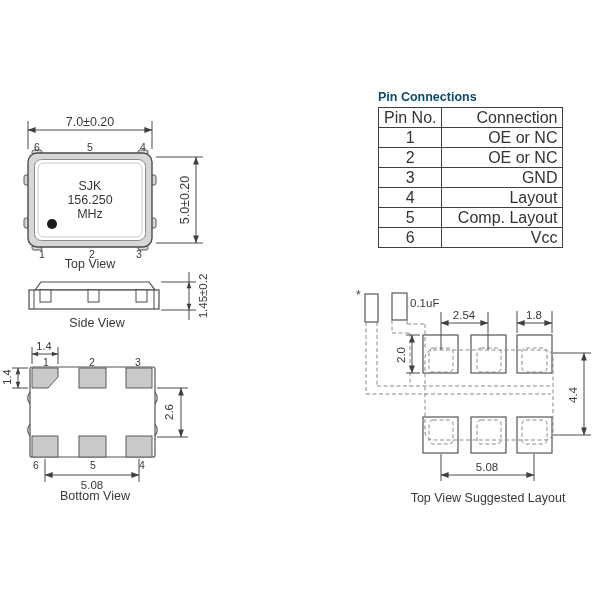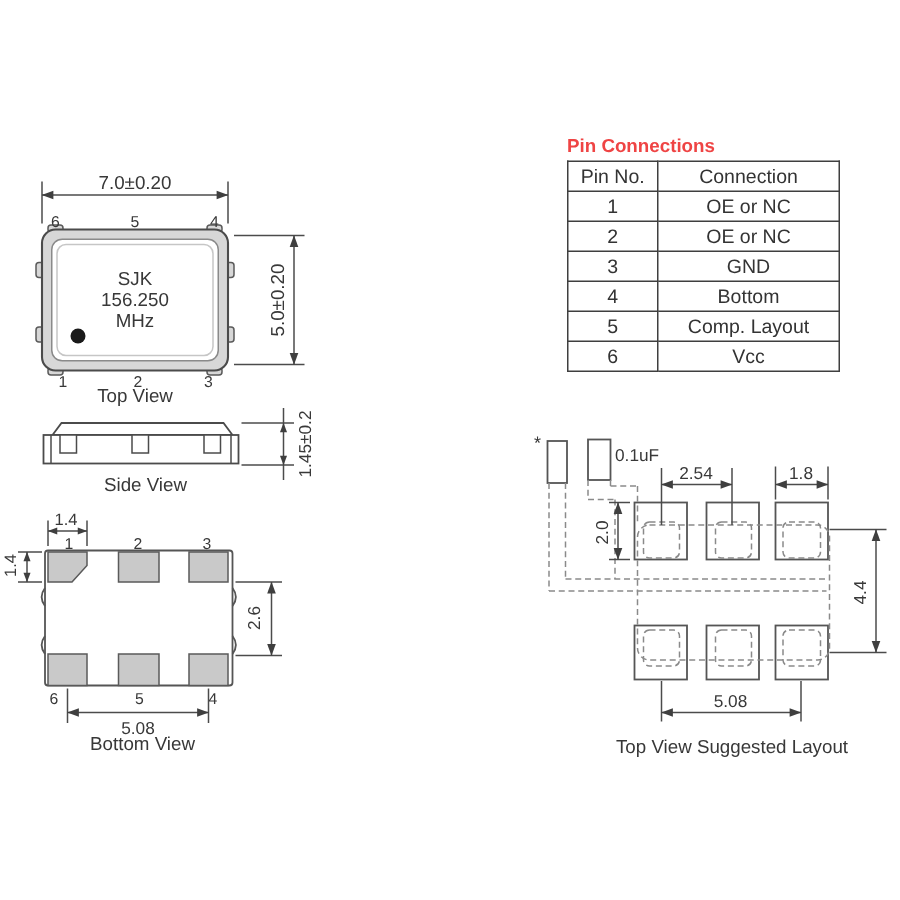--- a/index.html
+++ b/index.html
@@ -1,24 +1,24 @@
 <!DOCTYPE html>
 <html><head>
 <meta charset="utf-8">
 <style>
   html,body{margin:0;padding:0;background:#fff;}
   #canvas{position:relative;width:600px;height:600px;background:#ffffff;overflow:hidden;
           font-family:"Liberation Sans",sans-serif;color:#383838;}
   #drawing{position:absolute;left:0;top:0;}
-  .tbl-title{position:absolute;left:378px;top:90px;font-size:12.5px;font-weight:bold;color:#ef4444;}
+  .tbl-title{position:absolute;left:378px;top:90px;font-size:12.5px;font-weight:bold;color:#0c4a6e;}
   table.pins{position:absolute;left:378px;top:107px;border-collapse:collapse;table-layout:fixed;}
-  table.pins td{border:1px solid #3f3f3f;font-size:13px;color:#333;height:19px;padding:0 5px;
+  table.pins td{border:1px solid #3f3f3f;font-size:16px;color:#333;height:19px;padding:0 5px;
                 white-space:nowrap;background:#fff;}
   table.pins td.c1{width:49px;text-align:center;}
-  table.pins td.c2{width:110px;text-align:center;}
+  table.pins td.c2{width:110px;text-align:right;}
   .note{position:absolute;left:357px;top:272px;font-size:11.2px;color:#333;white-space:nowrap;}
   svg text{fill:#383838;}
 </style>
 </head>
 <body>
 
 <div id="canvas">
 
 <svg id="drawing" width="600" height="600" viewBox="0 0 600 600">
   <defs>
@@ -243,21 +243,21 @@
   <tr>
     <td class="c1">2</td>
     <td class="c2">OE or NC</td>
   </tr>
   <tr>
     <td class="c1">3</td>
     <td class="c2">GND</td>
   </tr>
   <tr>
     <td class="c1">4</td>
-    <td class="c2">Bottom</td>
+    <td class="c2">Layout</td>
   </tr>
   <tr>
     <td class="c1">5</td>
     <td class="c2">Comp. Layout</td>
   </tr>
   <tr>
     <td class="c1">6</td>
     <td class="c2">Vcc</td>
   </tr>
 </tbody>

